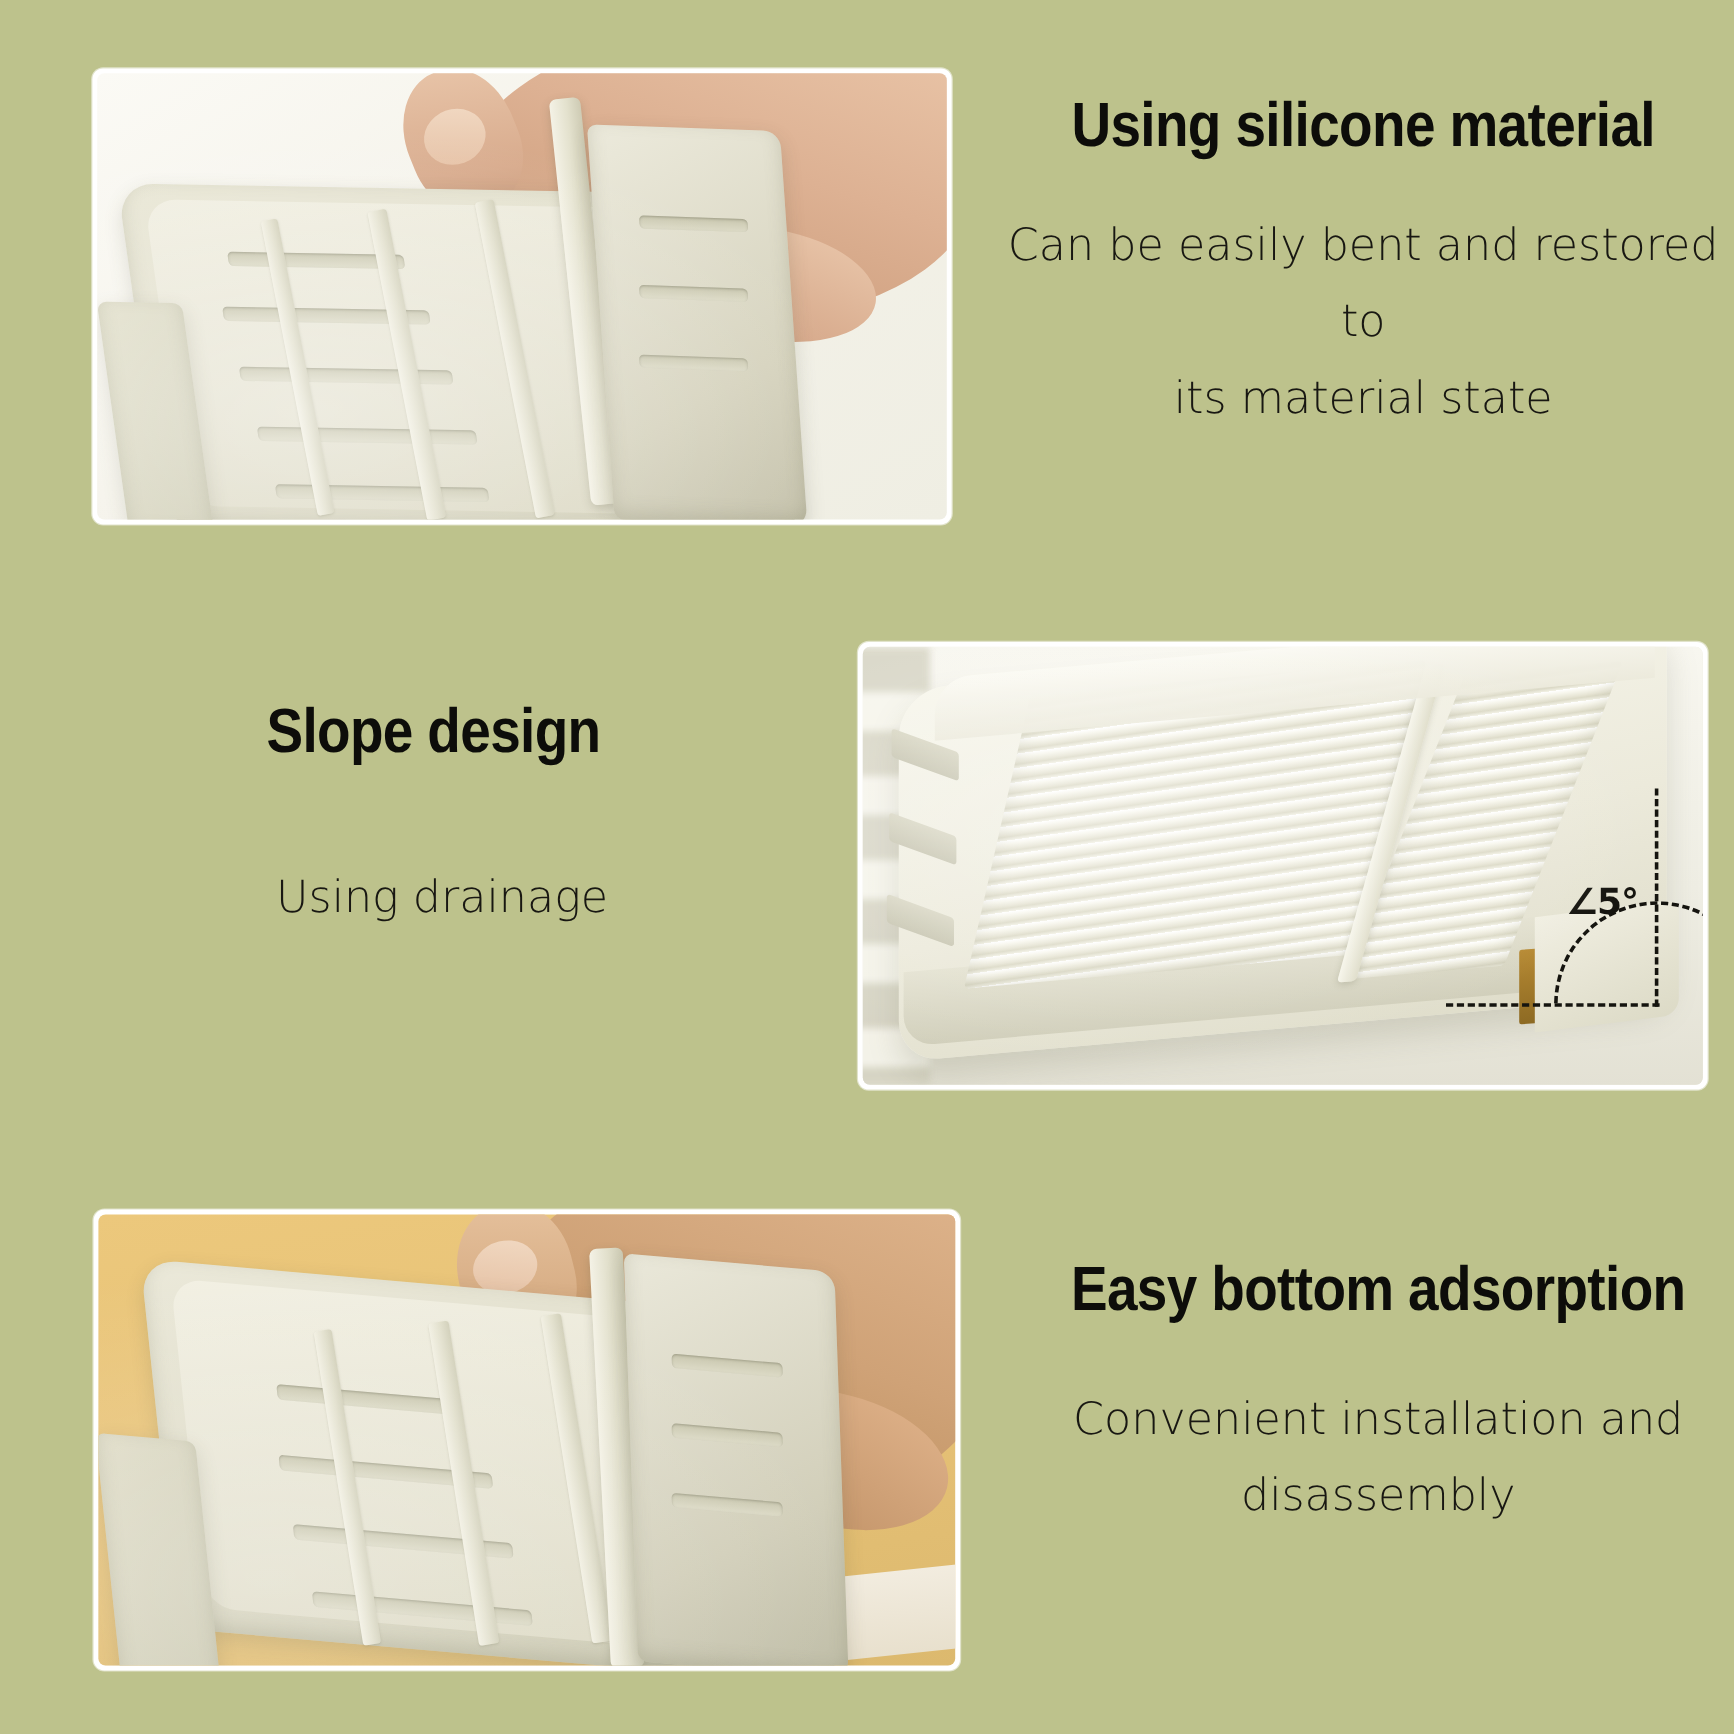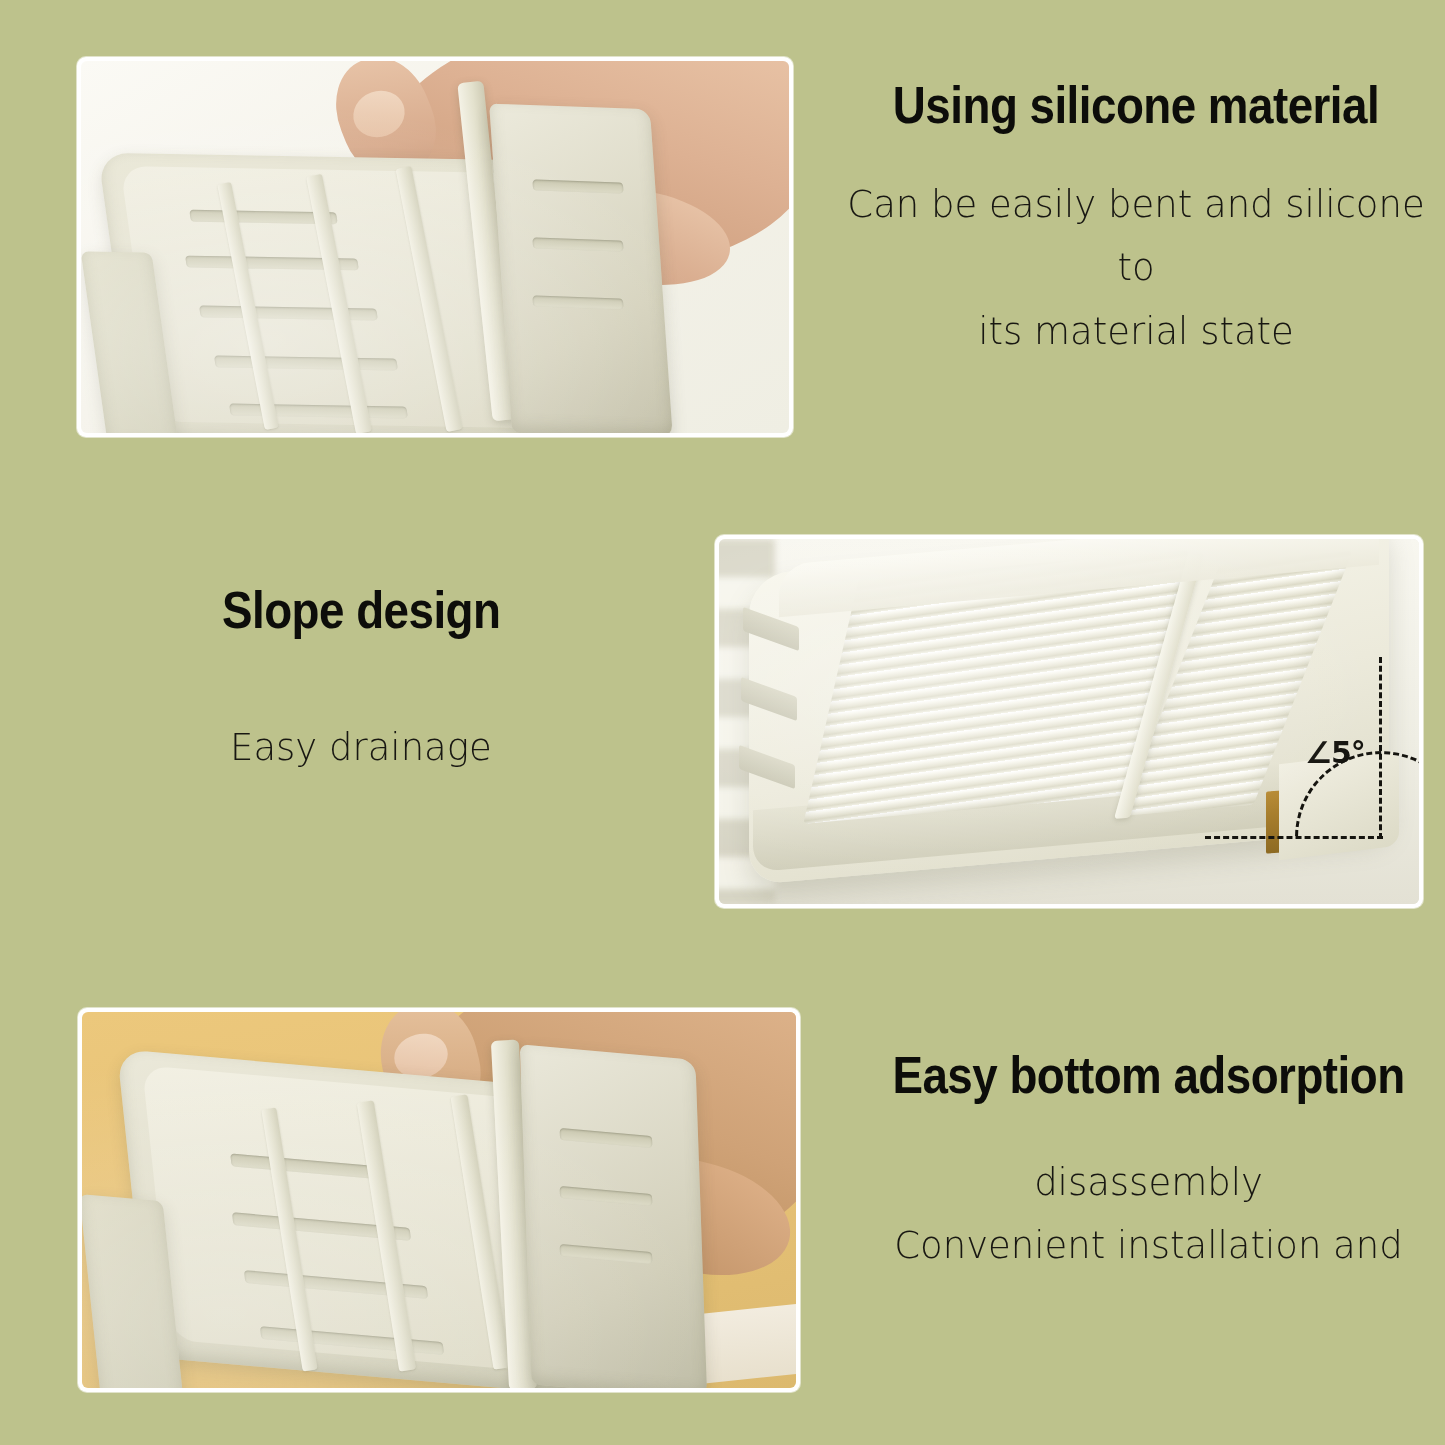--- a/index.html
+++ b/index.html
@@ -211,29 +211,29 @@
 
         <div style="position:absolute;inset:0;
                     background:radial-gradient(ellipse at 25% 75%, rgba(255,255,255,.35), rgba(255,255,255,0) 60%);"></div>
       </div>
     </div>
   </div>
 
   <div class="block" id="block-silicone">
     <div class="heading">Using silicone material</div>
     <div class="body">
-      <div>Can be easily bent and silicone to</div>
+      <div>Can be easily bent and restored to</div>
       <div>its material state</div>
     </div>
   </div>
 
   <div class="block" id="block-slope">
     <div class="heading">Slope design</div>
     <div class="body left">
-      <div>Easy drainage</div>
+      <div>Using drainage</div>
     </div>
   </div>
 
   <div class="photo" id="photo-ridges">
     <div class="inner">
       <div class="scene">
 
         <div style="position:absolute;inset:0;background:linear-gradient(180deg,#f8f7f0 0%,#efeee4 55%,#e3e1d4 100%);"></div>
 
         <div style="position:absolute;left:-6px;top:0;width:62px;height:365px;
@@ -339,18 +339,18 @@
 
         <div style="position:absolute;inset:0;
                     background:radial-gradient(ellipse at 20% 80%, rgba(255,255,255,.22), rgba(255,255,255,0) 60%);"></div>
       </div>
     </div>
   </div>
 
   <div class="block" id="block-adsorption">
     <div class="heading">Easy bottom adsorption</div>
     <div class="body">
+      <div>Convenient installation and</div>
       <div>disassembly</div>
-      <div>Convenient installation and</div>
     </div>
   </div>
 
 </div>
 
 </body></html>

